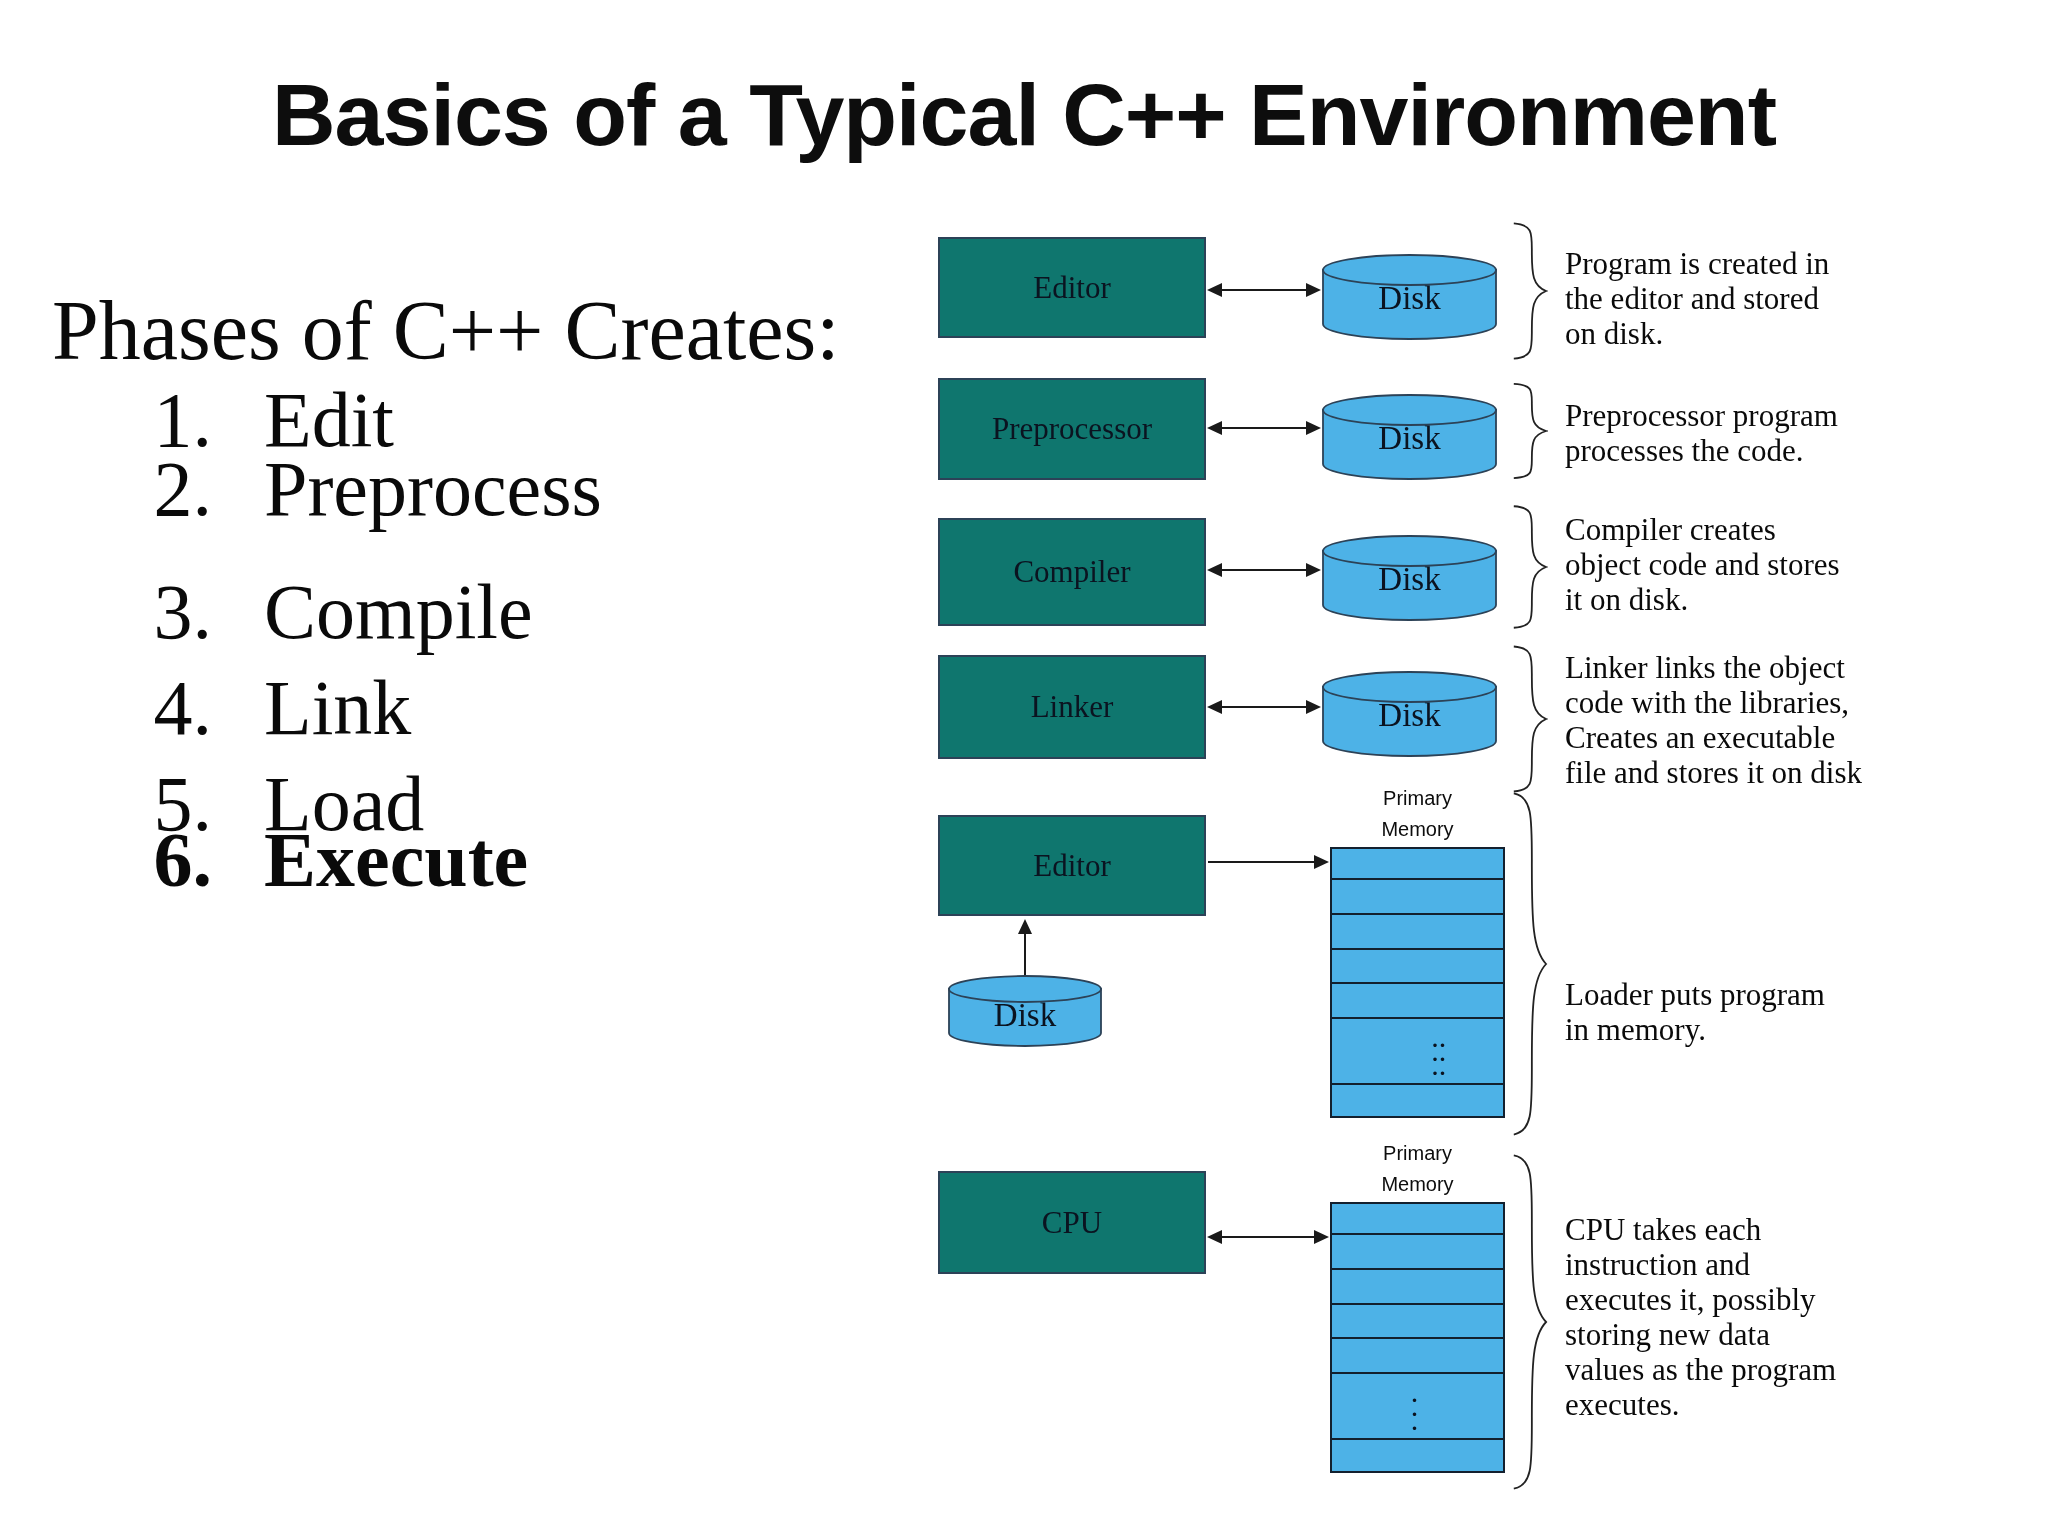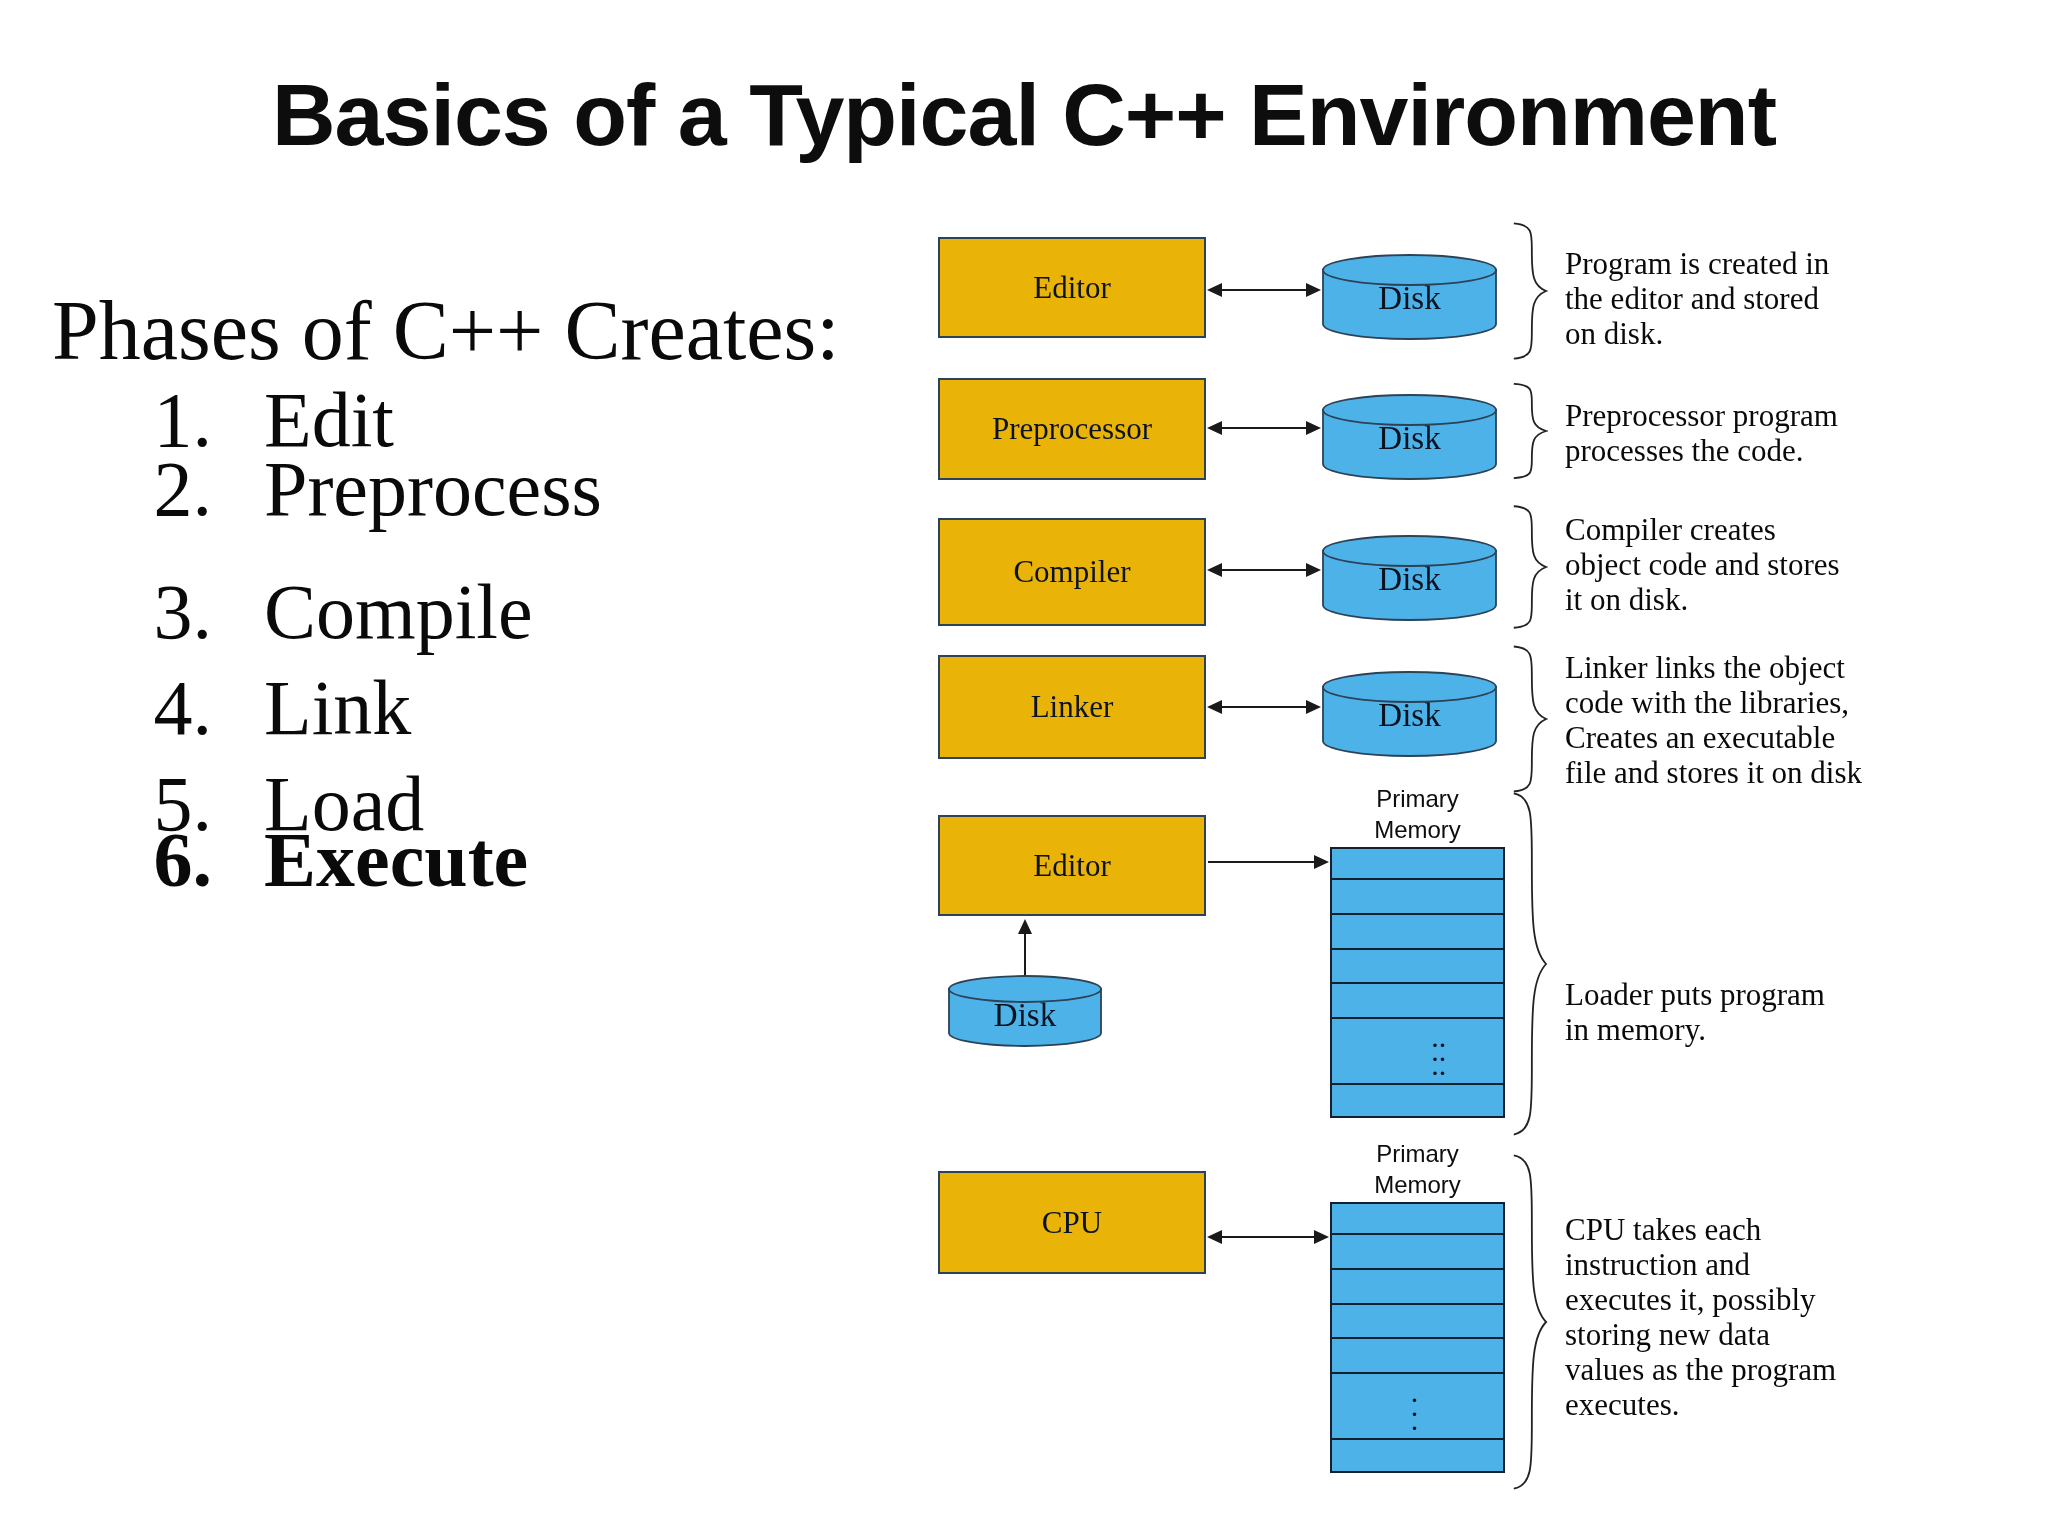--- a/index.html
+++ b/index.html
@@ -43,21 +43,21 @@
     text-align:right;
   }
   .phase-label{
     display:inline-block;
     margin-left:52px;
   }
 
   
   .flow-box{
     left:938px;width:268px;
-    background:#eab308;
+    background:#0f766e;
     border:2px solid #2c4257;
     box-sizing:border-box;
     display:flex;align-items:center;justify-content:center;
     font-size:31px;
     color:#0b1320;
   }
 
   
   .disk{width:175px;height:86px;}
   .disk-label{
@@ -87,21 +87,21 @@
     font-size:30px;line-height:14px;
     color:#0b1320;
   }
   .dots-loader{padding-left:58%;}
   .dots-cpu{padding-left:46%;}
 
   .pm-label{
     left:1330px;width:175px;
     text-align:center;
     font-family:"Liberation Sans", sans-serif;
-    font-size:24px;line-height:31px;
+    font-size:20px;line-height:31px;
     color:#0d0d0d;
   }
 
   
   .note{
     left:1565px;width:470px;
     font-size:31px;line-height:35px;
     color:#0a0a0a;
   }
 

